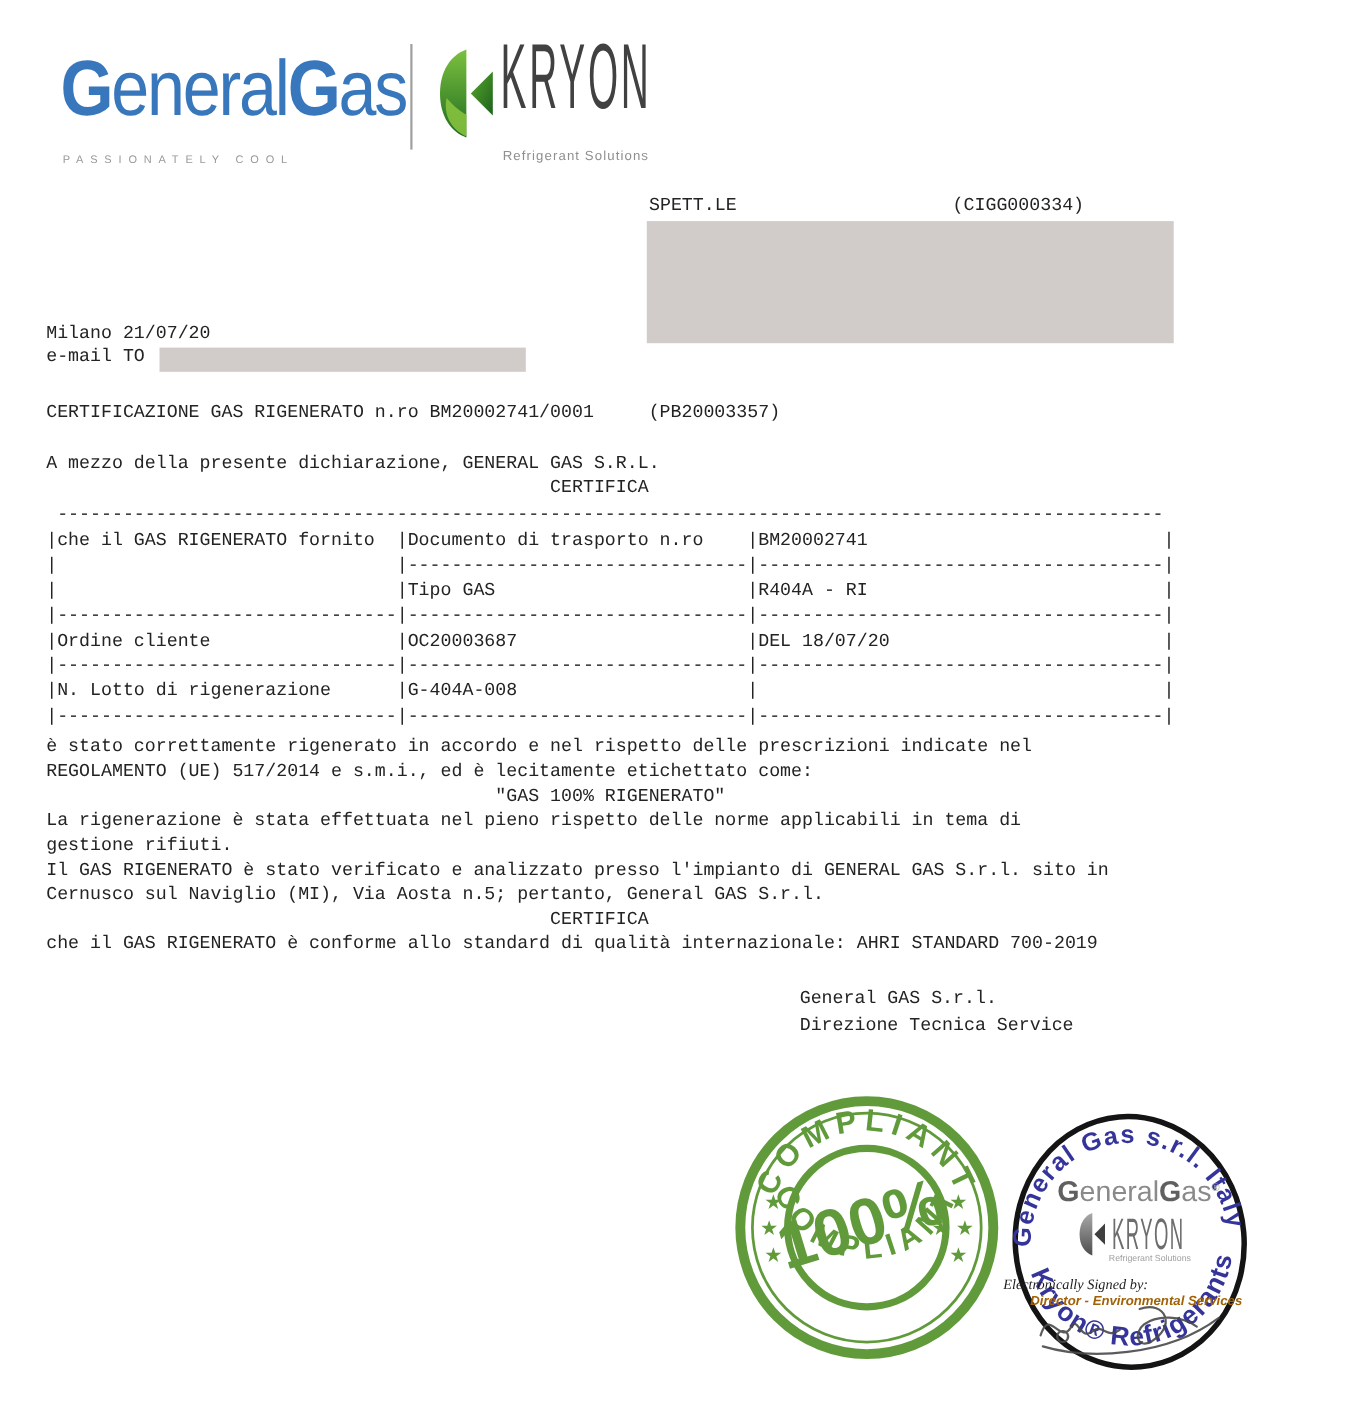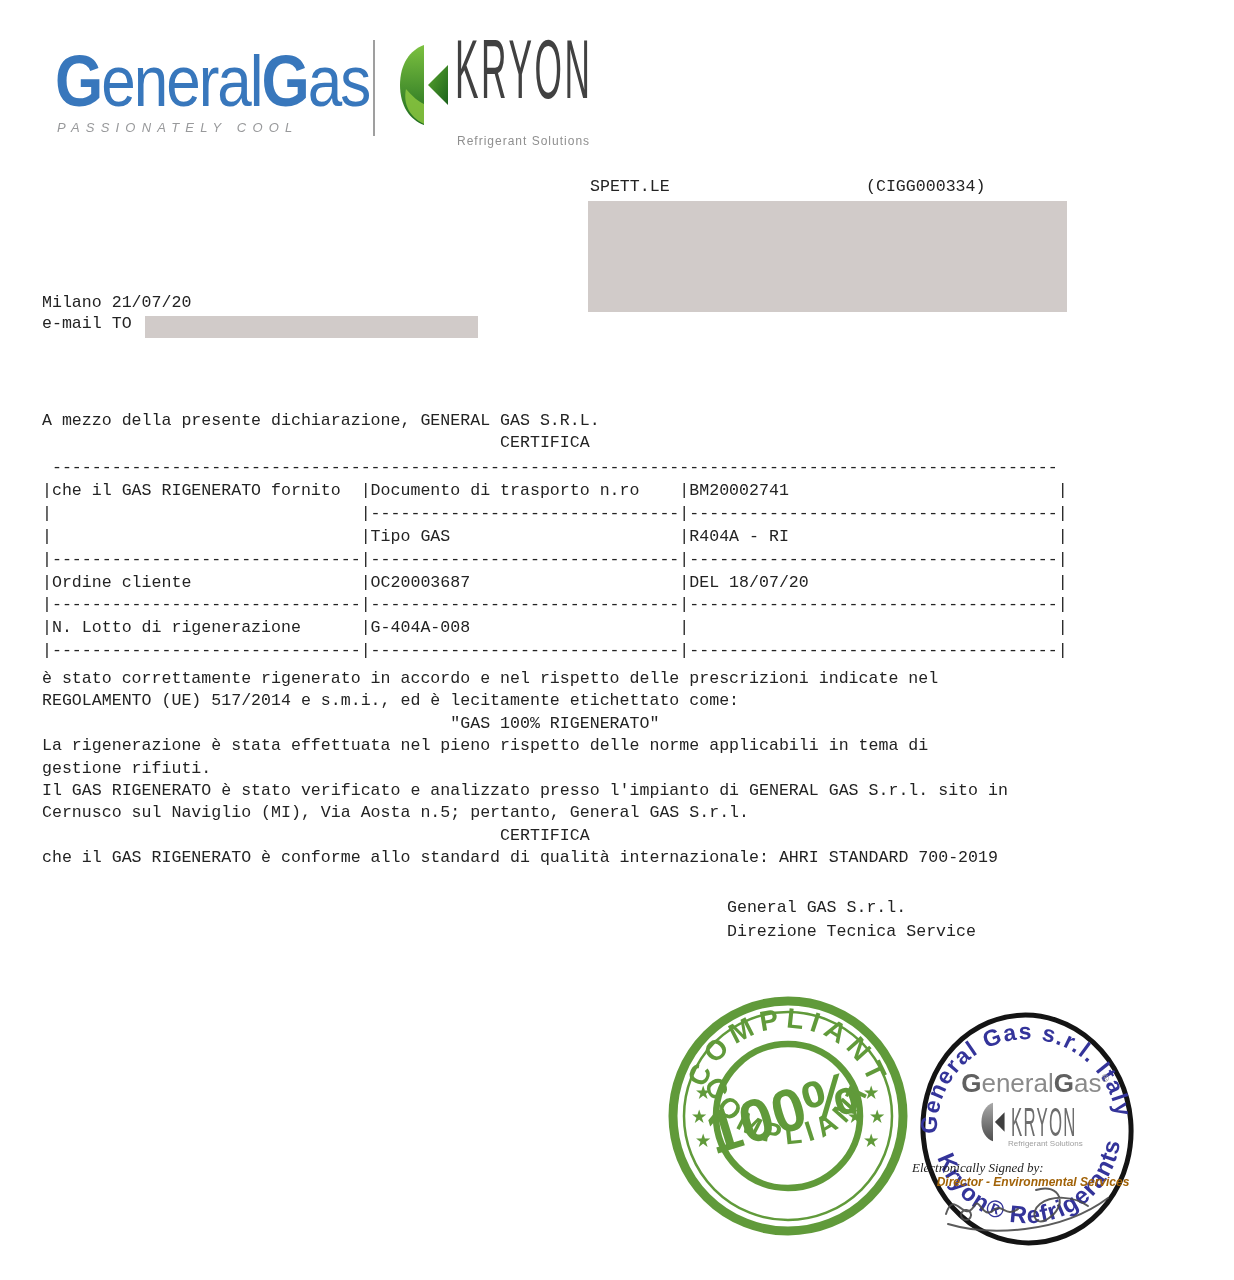--- a/index.html
+++ b/index.html
@@ -5,22 +5,22 @@
   html,body{margin:0;padding:0;background:#fff;}
   #page{position:relative;width:1234px;height:1280px;background:#ffffff;overflow:hidden;
         font-family:"Liberation Mono",monospace;color:#232323;}
   .mono{position:absolute;margin:0;font:16.6px/22.4px "Liberation Mono",monospace;color:#232323;white-space:pre;}
   .redact{position:absolute;background:#d1cbc9;}
   
   .gg-logo{position:absolute;left:55px;top:46px;}
   .gg-name{font-family:"Liberation Sans",sans-serif;font-size:62px;line-height:1;letter-spacing:-2px;
            color:#3877bc;transform:scaleY(1.15);transform-origin:left top;white-space:nowrap;}
   .gg-name .gbold{font-weight:700;}
-  .gg-tagline{position:absolute;left:57px;top:120px;font-family:"Liberation Sans",sans-serif;
-              font-size:13px;letter-spacing:6.2px;color:#98999b;white-space:nowrap;font-style:italic;}
+  .gg-tagline{position:absolute;left:57px;top:140px;font-family:"Liberation Sans",sans-serif;
+              font-size:10px;letter-spacing:6.2px;color:#98999b;white-space:nowrap;}
   .logo-divider{position:absolute;left:373px;top:40px;width:2px;height:96px;background:#9f9f9f;}
   .kryon-logo{position:absolute;left:397px;top:42px;width:200px;height:105px;}
   .kryon-icon{position:absolute;left:0;top:2px;}
   .kryon-word{position:absolute;left:58px;top:-15px;font-family:"Liberation Sans",sans-serif;
               font-size:84px;line-height:1;letter-spacing:6px;color:#414141;
               transform:scaleX(0.42);transform-origin:left top;white-space:nowrap;}
   .kryon-sub{position:absolute;left:60px;top:92px;font-family:"Liberation Sans",sans-serif;
              font-size:12px;letter-spacing:1px;color:#8f8f8f;white-space:nowrap;}
   
   .stamp-green{position:absolute;left:664px;top:992px;opacity:.93;}
@@ -77,20 +77,21 @@
   </div>
 
   <pre class="mono" style="left:590px;top:176px;">SPETT.LE</pre>
   <pre class="mono" style="left:866px;top:176px;">(CIGG000334)</pre>
   <div class="redact" style="left:588px;top:201px;width:479px;height:111px;"></div>
 
   <pre class="mono" style="left:42px;top:292px;line-height:21px;"><span>Milano 21/07/20</span>
 <span>e-mail TO</span></pre>
   <div class="redact" style="left:145px;top:316px;width:333px;height:22px;"></div>
 
+  <pre class="mono" style="left:42px;top:364px;">CERTIFICAZIONE GAS RIGENERATO n.ro BM20002741/0001     (PB20003357)</pre>
 
   <pre class="mono" style="left:42px;top:410px;">A mezzo della presente dichiarazione, GENERAL GAS S.R.L.
                                               CERTIFICA</pre>
 
   <pre class="mono" style="left:42px;top:457px;line-height:22.9px;"> -----------------------------------------------------------------------------------------------------
 |che il GAS RIGENERATO fornito  |Documento di trasporto n.ro    |BM20002741                           |
 |                               |-------------------------------|-------------------------------------|
 |                               |Tipo GAS                       |R404A - RI                           |
 |-------------------------------|-------------------------------|-------------------------------------|
 |Ordine cliente                 |OC20003687                     |DEL 18/07/20                         |

